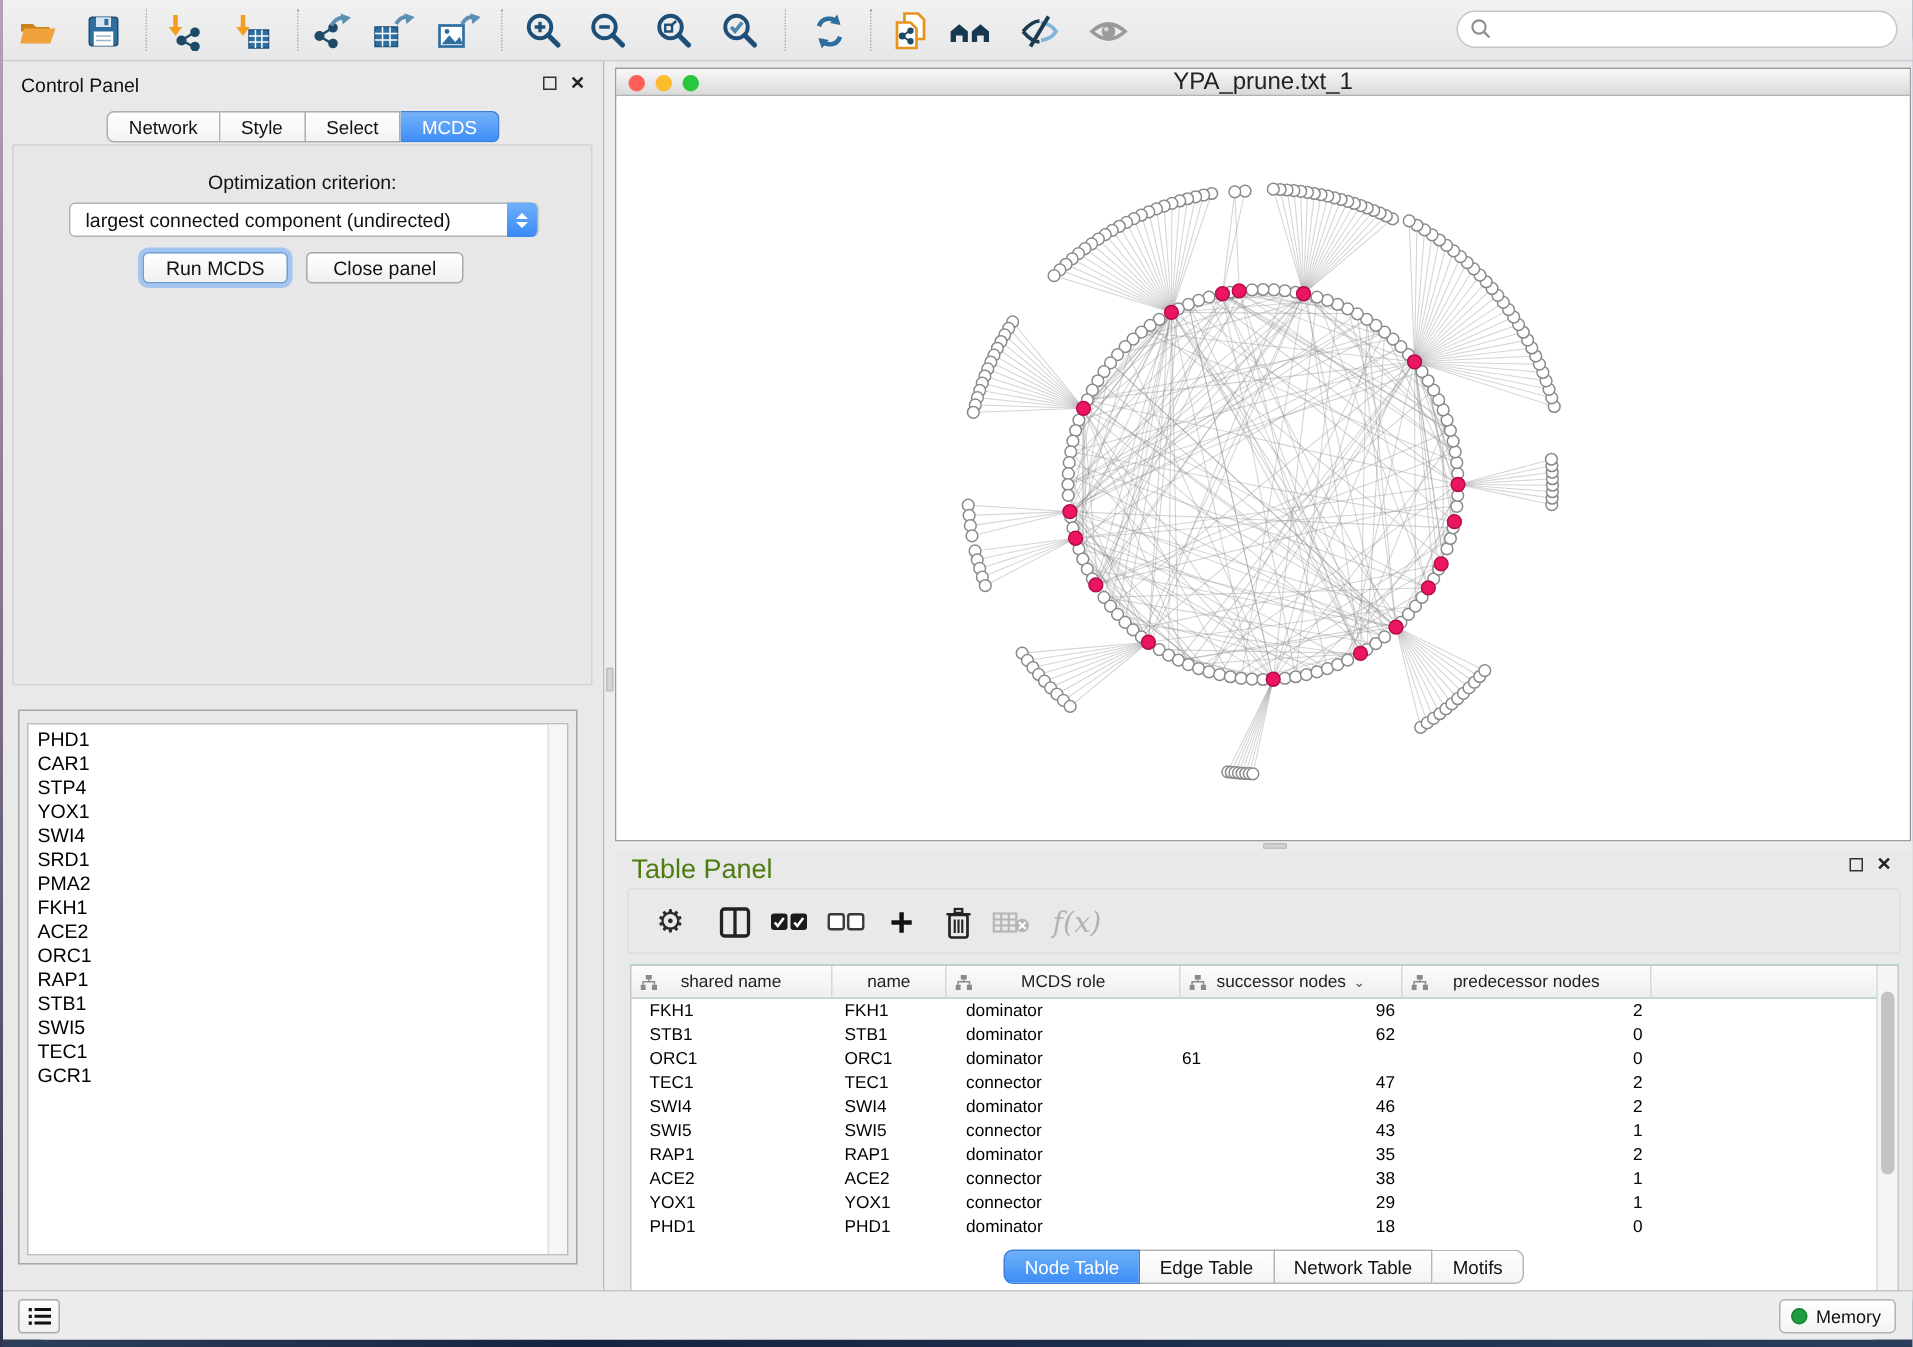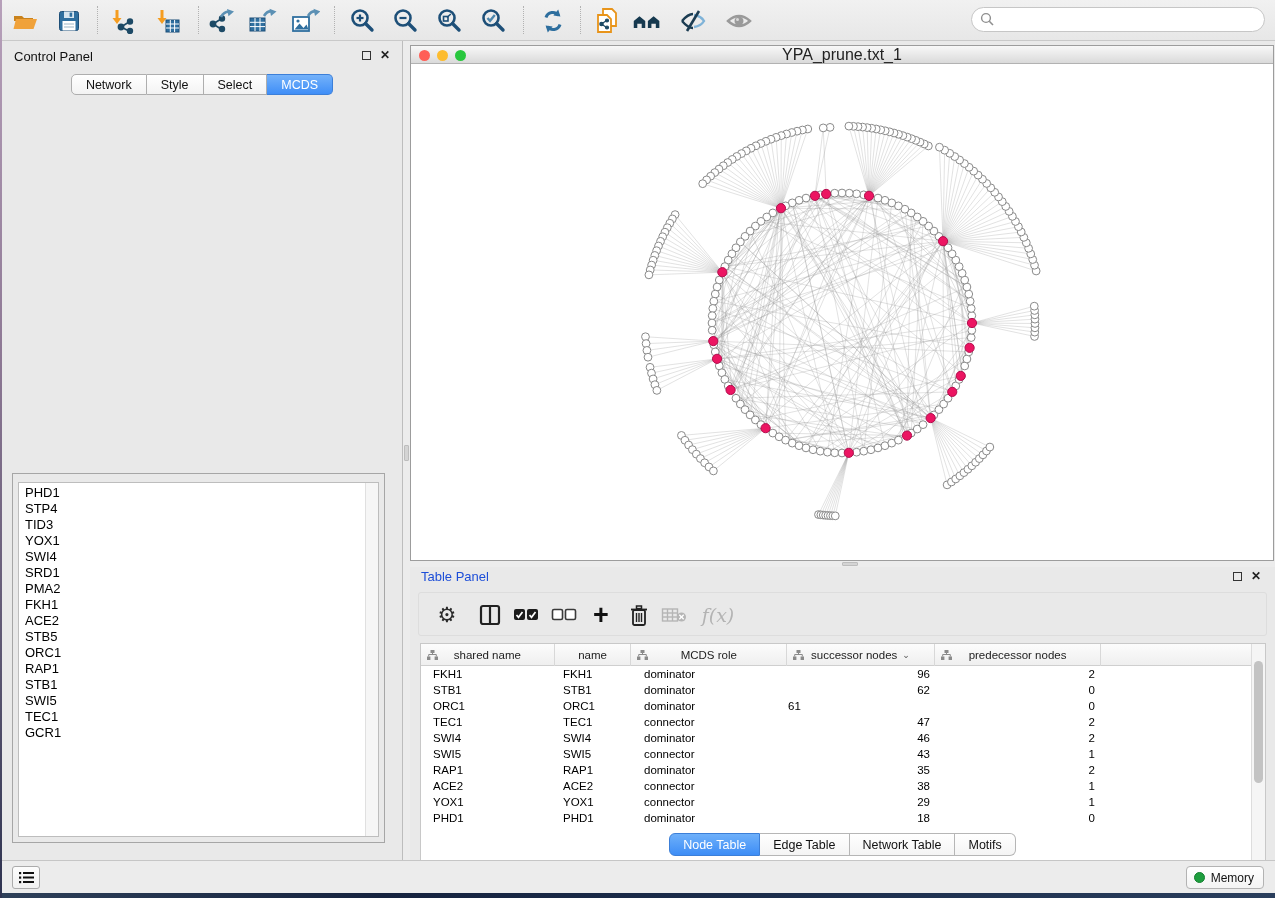--- a/index.html
+++ b/index.html
@@ -86,21 +86,21 @@
     background:#fff; border:1px solid #9c9c9c; }
   .net-title { height:18px; background:linear-gradient(#f8f8f8,#dadada);
     border-bottom:1px solid #b2b2b2; position:relative; text-align:center;
     font-size:16px; line-height:18px; color:#222; }
   .lights { position:absolute; left:8px; top:3.5px; display:flex; gap:7px; }
   .light { width:11px; height:11px; border-radius:50%; }
   .net-canvas { position:absolute; left:0; top:19px; right:0; bottom:0; background:#fff; }
 
   
   .table-panel { position:absolute; left:408px; top:567px; width:865px; height:293px; background:#e9e9e9; }
-  .tp-title { position:absolute; left:11px; top:2px; font-size:13px; color:#1d4ed8; }
+  .tp-title { position:absolute; left:11px; top:2px; font-size:18px; color:#4d7c0f; }
   .tp-toolbar { position:absolute; left:8px; top:25px; right:8px; height:44px;
     background:#e9e9e9; border:1px solid #dddddd; border-radius:3px; }
   .tp-ic { position:absolute; top:7px; width:30px; height:30px; display:flex;
     align-items:center; justify-content:center; }
   .gear-glyph { font-size:21px; color:#2b2b2b; line-height:30px; }
   .plus-glyph { font-size:27px; font-weight:bold; color:#111; line-height:26px; }
   .fx-glyph { font-family:"DejaVu Serif", serif; font-style:italic; font-size:19px; color:#b3b3b3; }
 
   .tbl { position:absolute; left:10px; top:76px; width:846px; height:229px;
     background:#5eead4; border:1px solid #c8c8c8; }
@@ -315,35 +315,46 @@
       <div class="float-ic"></div>
       <div class="close-ic">✕</div>
     </div>
     <div class="cp-tabs" id="cp-tabs">
         <div class="seg">Network</div>
         <div class="seg">Style</div>
         <div class="seg">Select</div>
         <div class="seg selected">MCDS</div>
       </div>
 
+    <div class="cp-content">
+      <div class="opt-label">Optimization criterion:</div>
+      <div class="dropdown">
+        <span>largest connected component (undirected)</span>
+        <div class="dd-stepper">
+          <div class="dd-up"></div>
+            <div class="dd-down"></div>
+        </div>
+      </div>
+      <div class="btn btn-run">Run MCDS</div>
+      <div class="btn btn-close">Close panel</div>
+    </div>
 
     <div class="groupbox">
       <div class="gb-title">MCDS result (17 nodes)</div>
       <div class="mcds-list" id="mcds-list">
         <div class="mcds-scroll"></div>
       <div class="mcds-item" style="padding-top: 2px;">PHD1</div>
+          <div class="mcds-item">CAR1</div>
           <div class="mcds-item">STP4</div>
-          <div class="mcds-item">TID3</div>
           <div class="mcds-item">YOX1</div>
           <div class="mcds-item">SWI4</div>
           <div class="mcds-item">SRD1</div>
           <div class="mcds-item">PMA2</div>
           <div class="mcds-item">FKH1</div>
           <div class="mcds-item">ACE2</div>
-          <div class="mcds-item">STB5</div>
           <div class="mcds-item">ORC1</div>
           <div class="mcds-item">RAP1</div>
           <div class="mcds-item">STB1</div>
           <div class="mcds-item">SWI5</div>
           <div class="mcds-item">TEC1</div>
           <div class="mcds-item">GCR1</div>
         </div>
     </div>
   </div>
 

